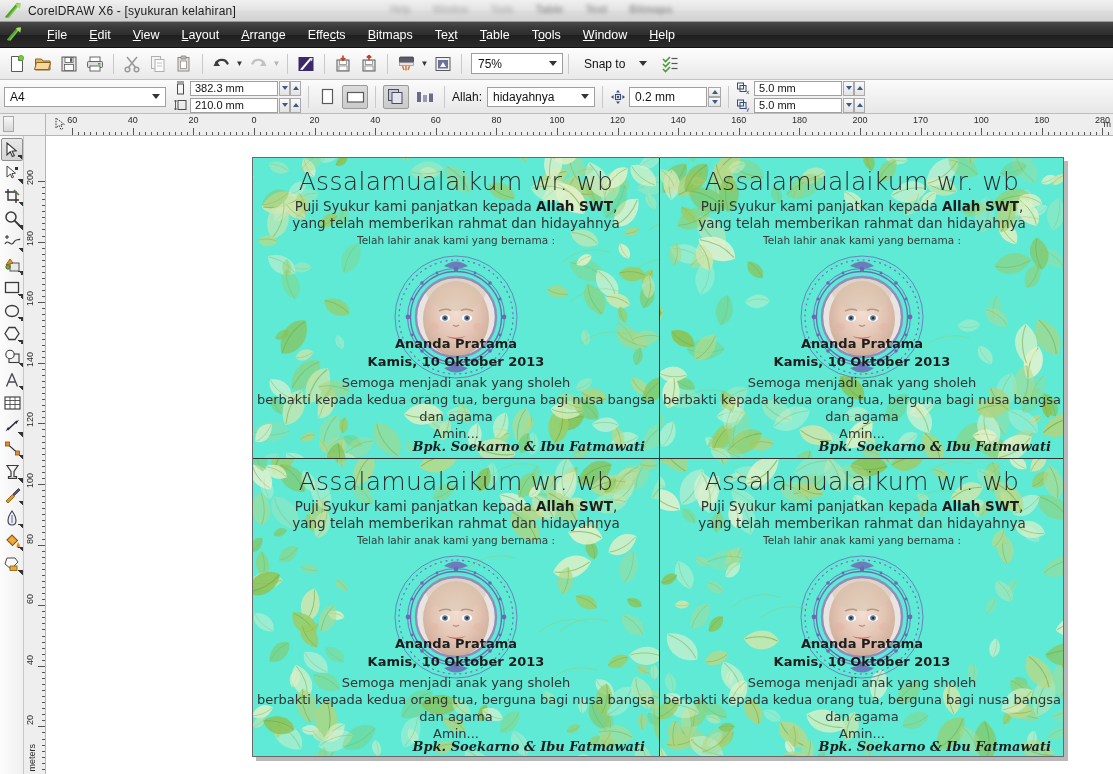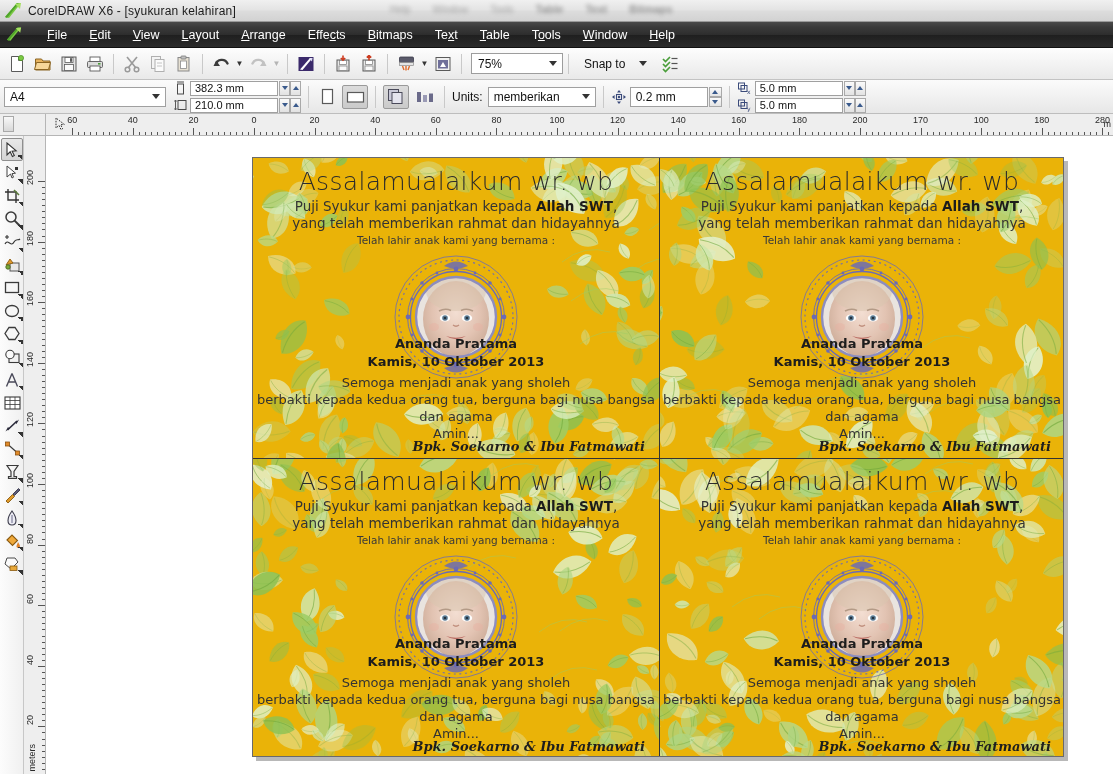--- a/index.html
+++ b/index.html
@@ -116,21 +116,21 @@
     background:linear-gradient(to bottom left,#333 50%,transparent 50%);}
 
   
   .canvas{position:absolute;left:46px;top:136px;width:1067px;height:638px;
     background:#ffffff;overflow:hidden;}
   .page-shadow{position:absolute;left:210px;top:25px;width:812px;height:600px;background:#b8b8b8;}
   .page{position:absolute;left:206px;top:21px;width:812px;height:600px;
     background:#fff;border:1px solid #6a6a6a;overflow:hidden;}
 
   
-  .card{position:absolute;width:406px;height:300px;overflow:hidden;background:#eab308;}
+  .card{position:absolute;width:406px;height:300px;overflow:hidden;background:#5eead4;}
   .card.c1{left:0;top:0;}
   .card.c2{left:406px;top:0;}
   .card.c3{left:0;top:300px;}
   .card.c4{left:406px;top:300px;}
   .card-div-v{position:absolute;left:406px;top:0;width:1px;height:600px;background:#333;z-index:6;}
   .card-div-h{position:absolute;left:0;top:300px;width:812px;height:1px;background:#333;z-index:6;}
 
   .leaf-bg{position:absolute;left:0;top:0;width:100%;height:100%;pointer-events:none;}
 
   .c-title{position:absolute;left:0;right:0;top:9px;text-align:center;
@@ -420,23 +420,23 @@
   <div class="pb-tgl" style="width:24px;height:24px;margin-left:4px">
     <svg width="19" height="14" viewBox="0 0 19 14">
       <rect x="1" y="2" width="4" height="10" fill="#6a6a8a"></rect>
       <rect x="7" y="5" width="4" height="7" fill="#9a9ab5"></rect>
       <rect x="13" y="3.5" width="4" height="8.5" fill="#6a6a8a"></rect>
     </svg>
   </div>
 
   <div class="pb-sep"></div>
 
-  <span class="units-label">Units:</span>
+  <span class="units-label">Allah:</span>
   <div class="units-combo">
-    <span>memberikan</span>
+    <span>hidayahnya</span>
     <span class="arrow"></span>
   </div>
 
   <div class="pb-sep"></div>
 
   <span class="dim-icon" style="width:16px;height:16px">
     <svg width="16" height="16" viewBox="0 0 16 16">
       <rect x="5.5" y="5.5" width="5" height="5" fill="none" stroke="#3a4a7a" stroke-width="1.1"></rect>
       <circle cx="8" cy="8" r="1.2" fill="#3a4a7a"></circle>
       <path d="M8 1 l-2 2.6 h4z M8 15 l-2-2.6 h4z M1 8 l2.6-2 v4z M15 8 l-2.6-2 v4z" fill="#3a4a7a"></path>

